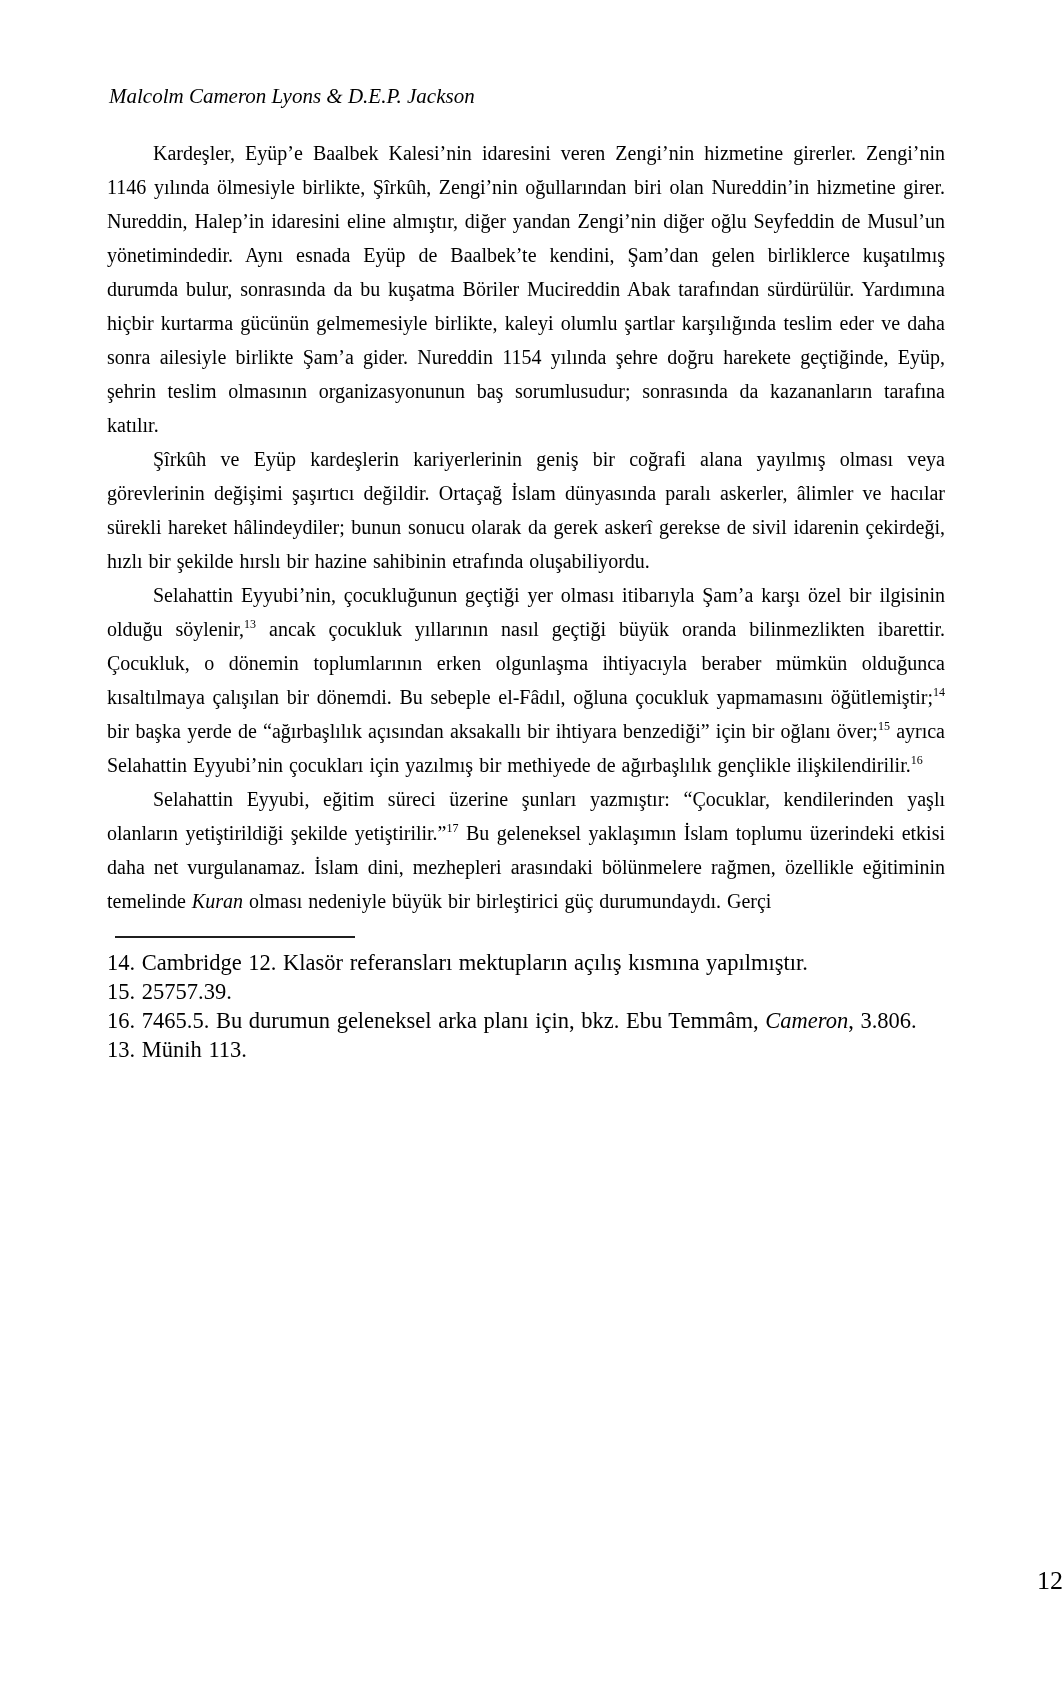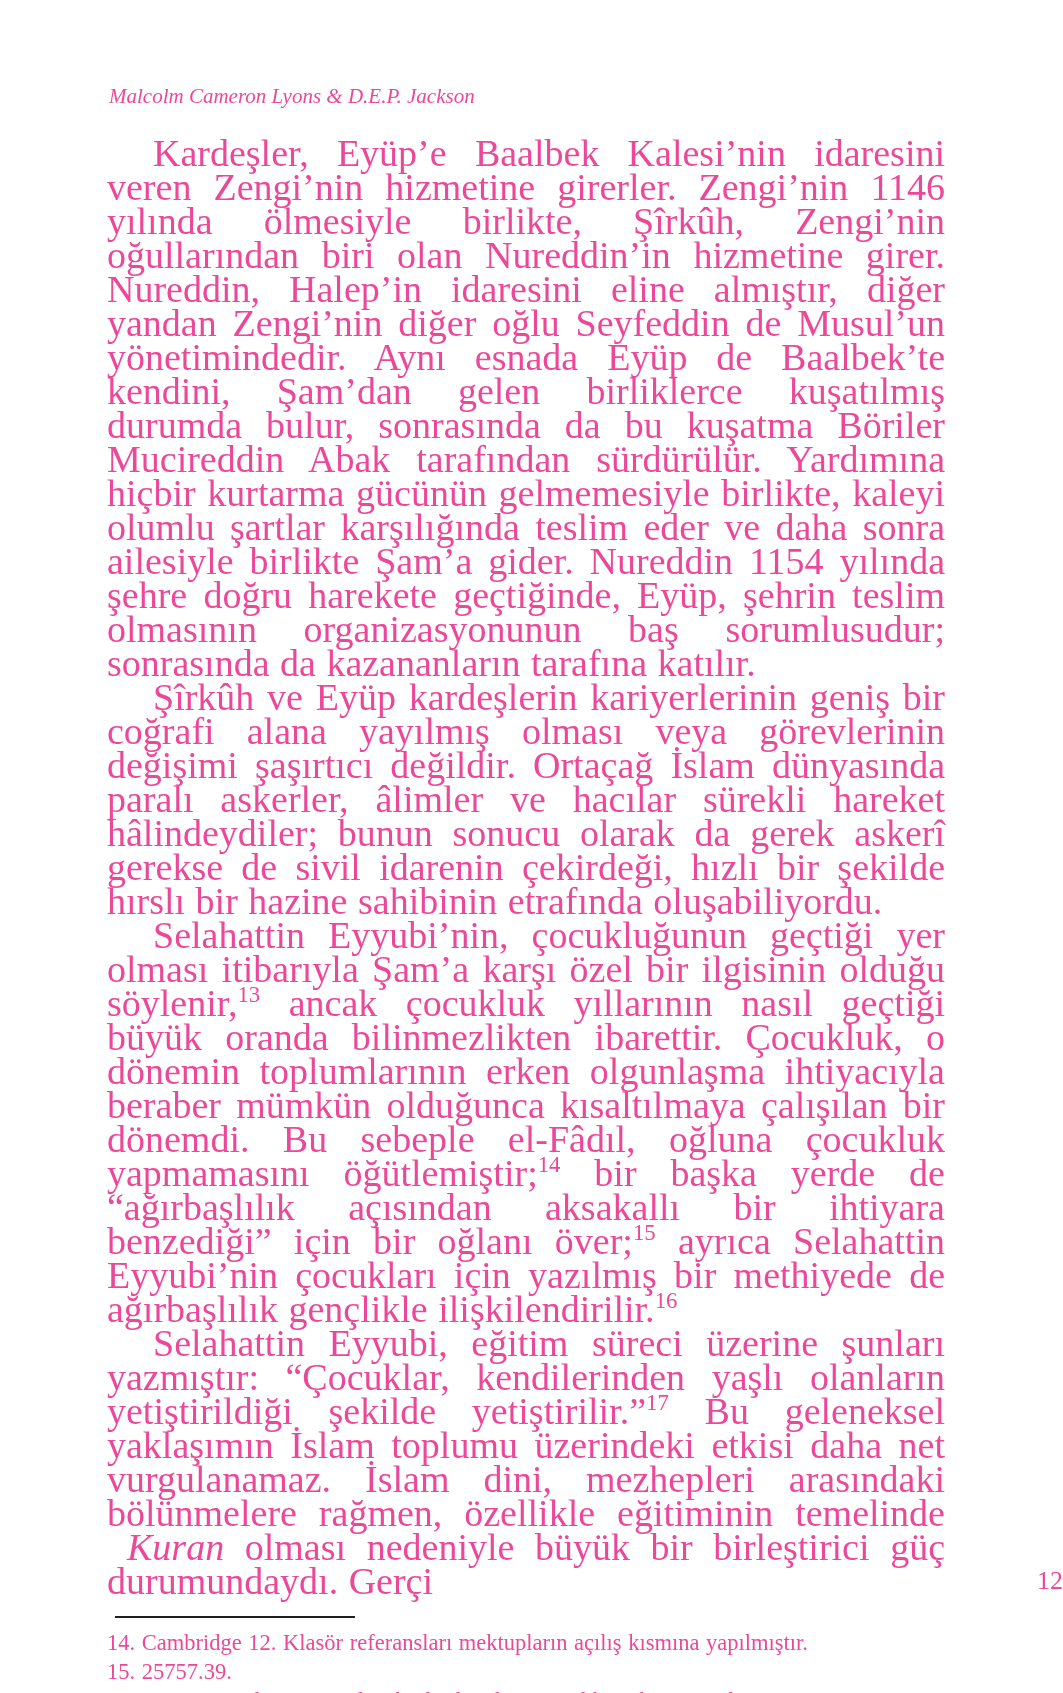--- a/index.html
+++ b/index.html
@@ -6,47 +6,46 @@
     margin: 0;
     padding: 0;
     background: #ffffff;
   }
   .page {
     position: relative;
     width: 1063px;
     height: 1693px;
     box-sizing: border-box;
     background: #ffffff;
-    color: #ec4899;
+    color: #000000;
     font-family: "Liberation Serif", "DejaVu Serif", serif;
     padding: 84px 118px 0 107px;
     overflow: hidden;
   }
   .running-header {
     font-style: italic;
     font-size: 21px;
     line-height: 24px;
     margin: 0 0 28px 2px;
   }
   .body-text p {
     margin: 0;
-    font-size: 38px;
+    font-size: 20px;
     line-height: 34px;
     text-align: justify;
     text-indent: 46px;
     word-spacing: 1px;
   }
   .body-text sup, .footnotes sup {
     font-size: 0.6em;
     line-height: 0;
     vertical-align: super;
   }
   .body-text em, .footnotes em {
     font-style: italic;
-    margin-left: 20px;
   }
   .footnote-rule {
     width: 240px;
     height: 0;
     border-top: 2px solid #1f1f1f;
     margin: 18px 0 10px 8px;
   }
   .footnotes p {
     margin: 0;
     font-size: 22.5px;

